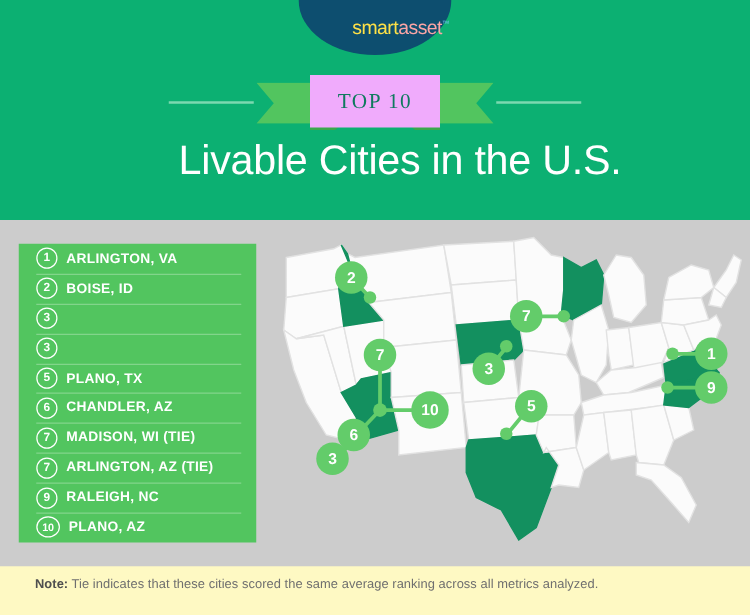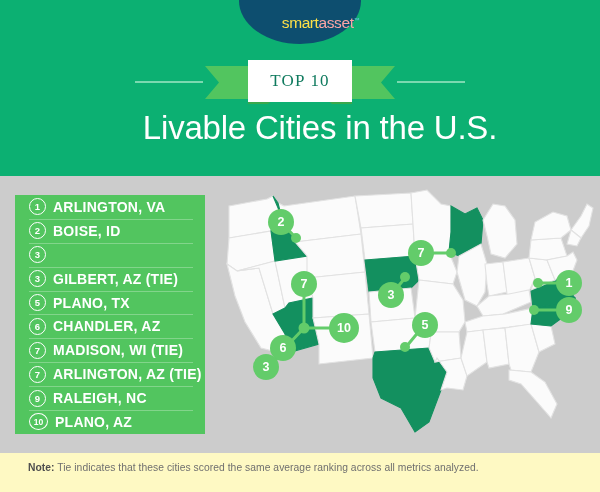--- a/index.html
+++ b/index.html
@@ -54,21 +54,21 @@
     left:335px;
     clip-path:polygon(0 0,60px 0,46px 16.5px,60px 33px,0 33px);
   }
   .ribbon-fold{
     position:absolute;top:39px;height:5px;width:26px;background:#3aa84c;
   }
   .ribbon-fold.left{left:248px;clip-path:polygon(0 0,26px 0,20px 5px,0 5px);}
   .ribbon-fold.right{left:326px;clip-path:polygon(0 0,26px 0,26px 5px,6px 5px);}
   .ribbon-plate{
     position:absolute;left:248px;top:0px;width:104px;height:42px;
-    background:#ffffff;display:flex;align-items:center;justify-content:center;
+    background:#f0abfc;display:flex;align-items:center;justify-content:center;
   }
   .ribbon-label{
     font-family:"Liberation Serif", serif;
     font-size:17px;color:#0f7a5e;letter-spacing:1.2px;
   }
 
   .page-title{
     position:absolute;left:0;top:108px;width:600px;
     text-align:center;color:#ffffff;
     font-size:33px;font-weight:300;letter-spacing:-0.2px;
@@ -96,21 +96,21 @@
     background:rgba(255,255,255,.28);
   }
   .rank-num{
     width:17px;height:17px;border:1.4px solid #ffffff;border-radius:50%;
     color:#ffffff;font-size:9.5px;font-weight:700;
     display:flex;align-items:center;justify-content:center;
     flex:0 0 auto;box-sizing:border-box;
   }
   .rank-num.wide{width:19px;font-size:8.6px;}
   .rank-name{
-    color:#ffffff;font-size:14px;font-weight:700;letter-spacing:.25px;
+    color:#ffffff;font-size:11px;font-weight:700;letter-spacing:.25px;
     margin-left:7px;white-space:nowrap;
   }
 
   
   .map-wrap{
     position:absolute;left:215px;top:0px;width:385px;height:277px;
   }
   .map-svg{display:block;width:385px;height:277px;}
 
   .marker{
@@ -171,21 +171,20 @@
         </li>
         <li class="rank-item">
           <span class="rank-num">2</span>
           <span class="rank-name">BOISE, ID</span>
         </li>
         <li class="rank-item">
           <span class="rank-num">3</span>
         </li>
         <li class="rank-item">
           <span class="rank-num">3</span>
-          <span class="rank-name">GILBERT, AZ (TIE)</span>
         </li>
         <li class="rank-item">
           <span class="rank-num">5</span>
           <span class="rank-name">PLANO, TX</span>
         </li>
         <li class="rank-item">
           <span class="rank-num">6</span>
           <span class="rank-name">CHANDLER, AZ</span>
         </li>
         <li class="rank-item">

